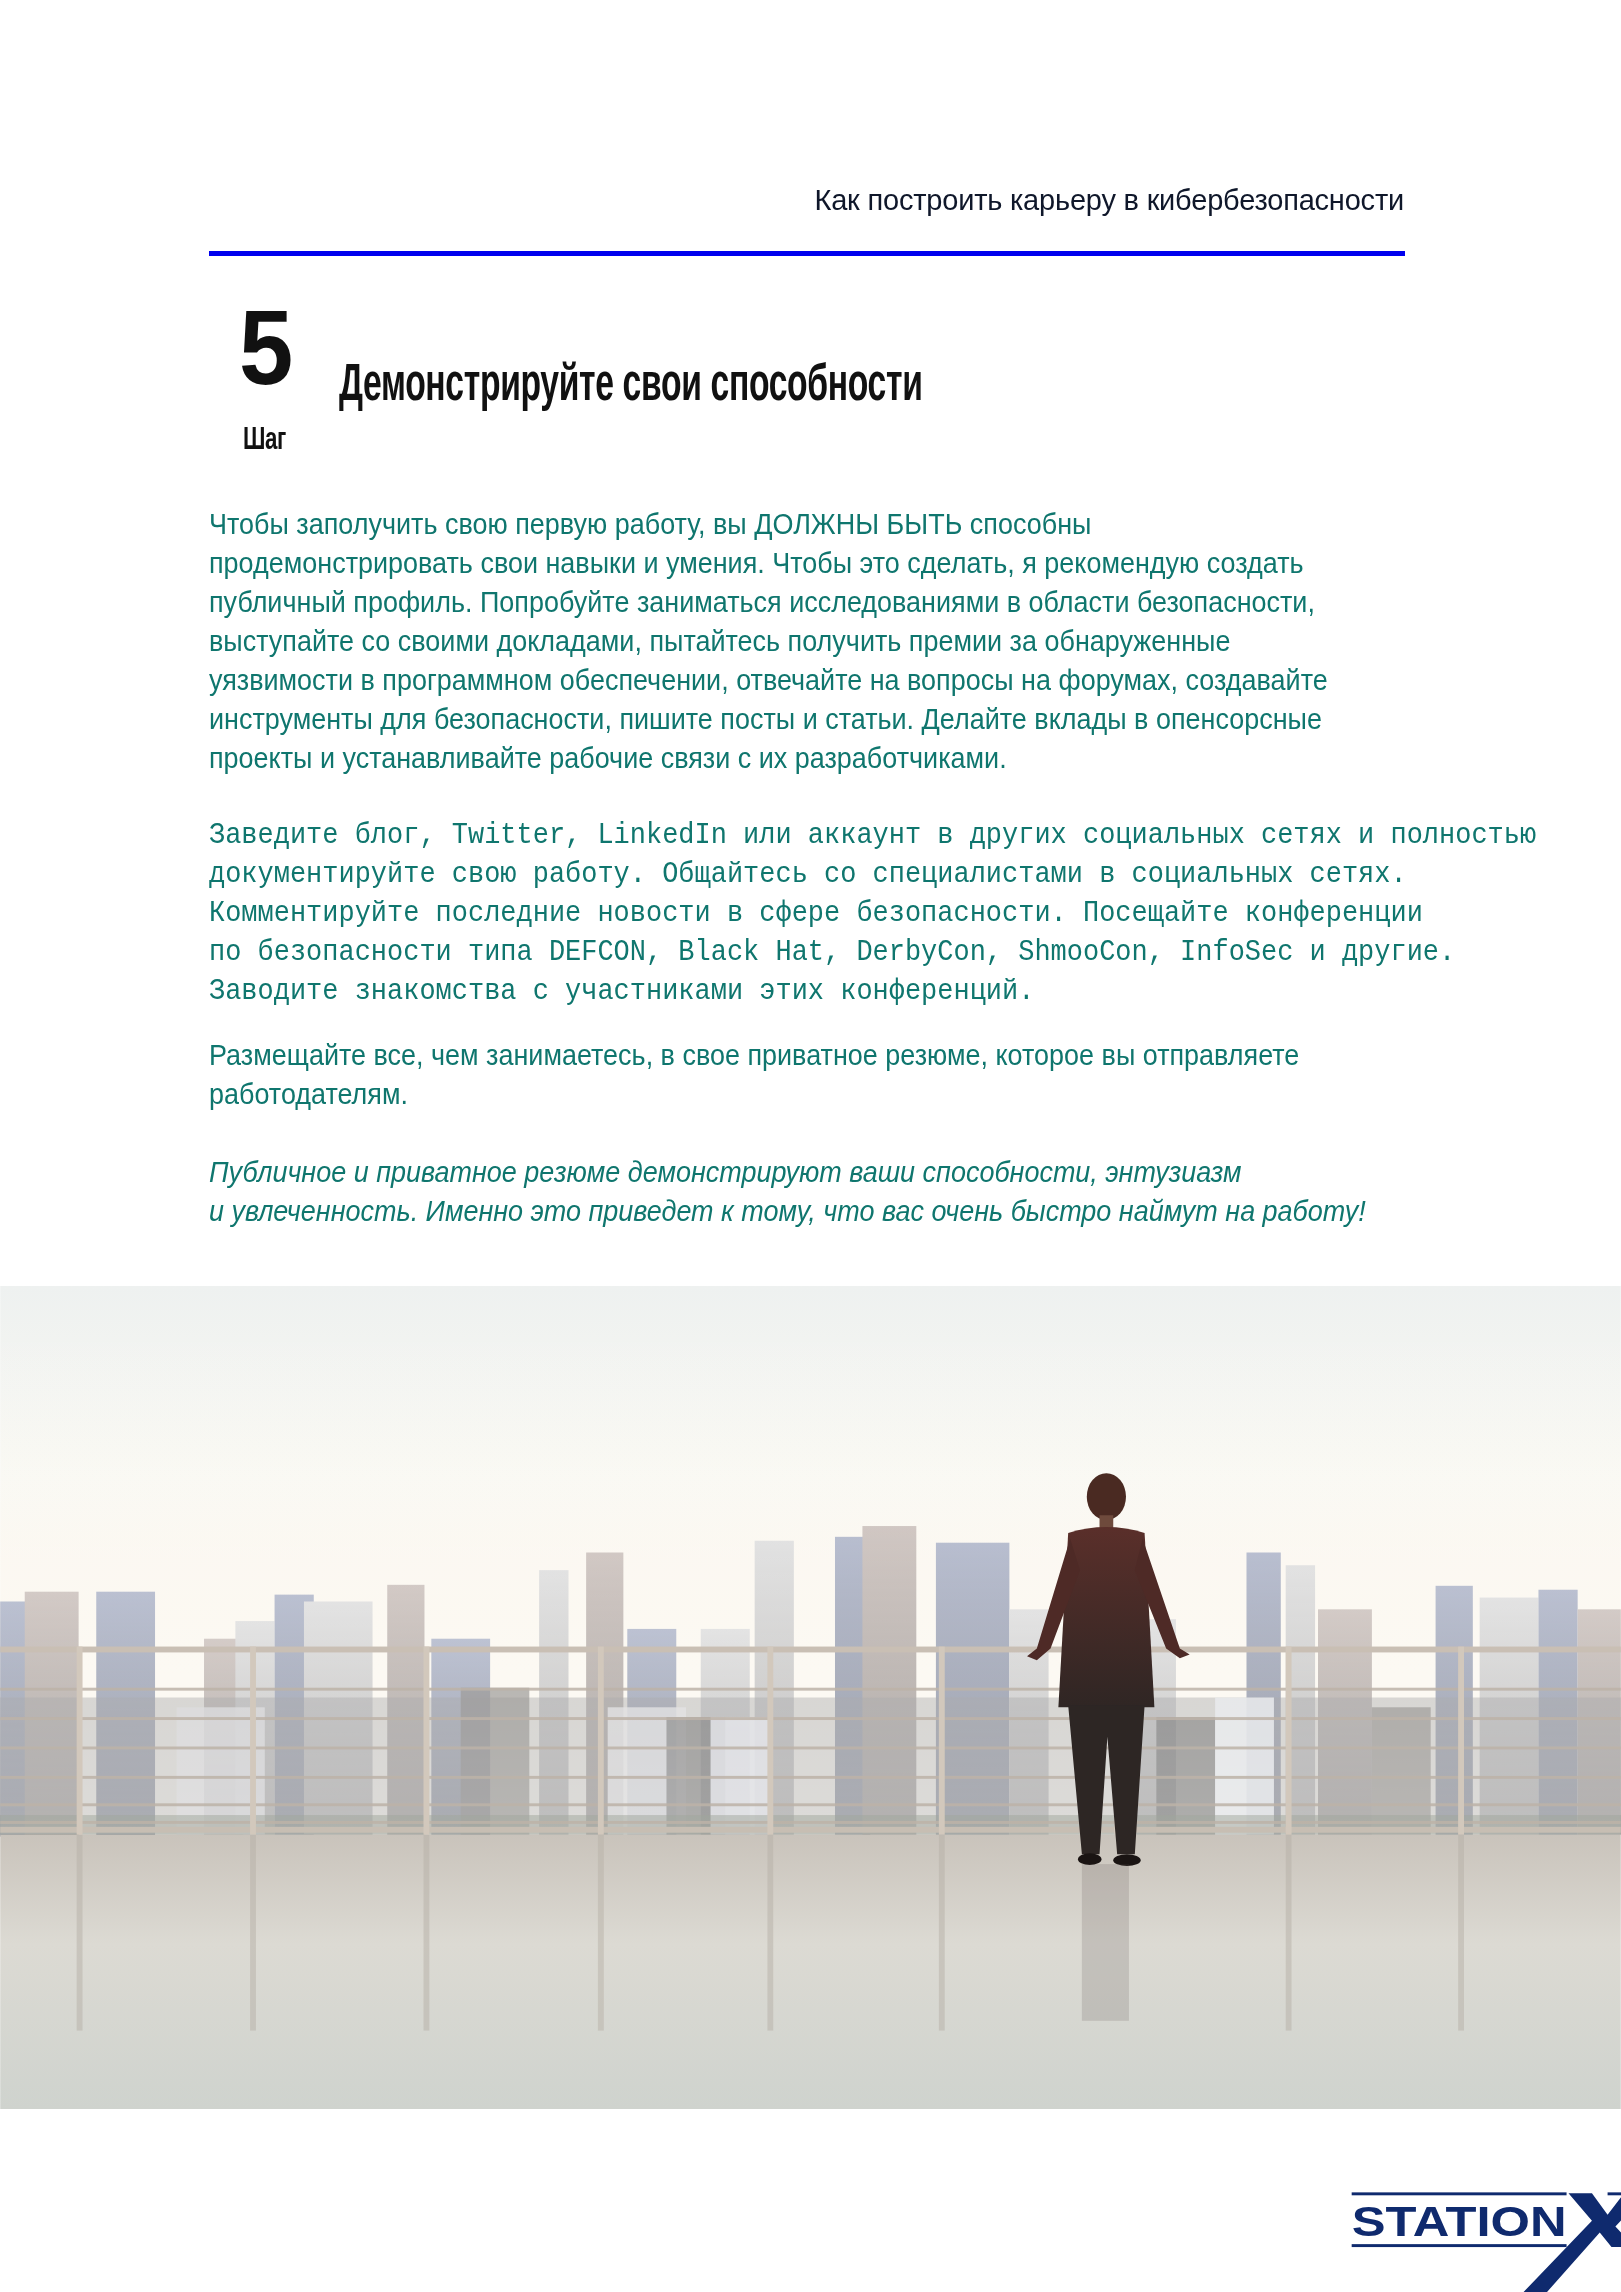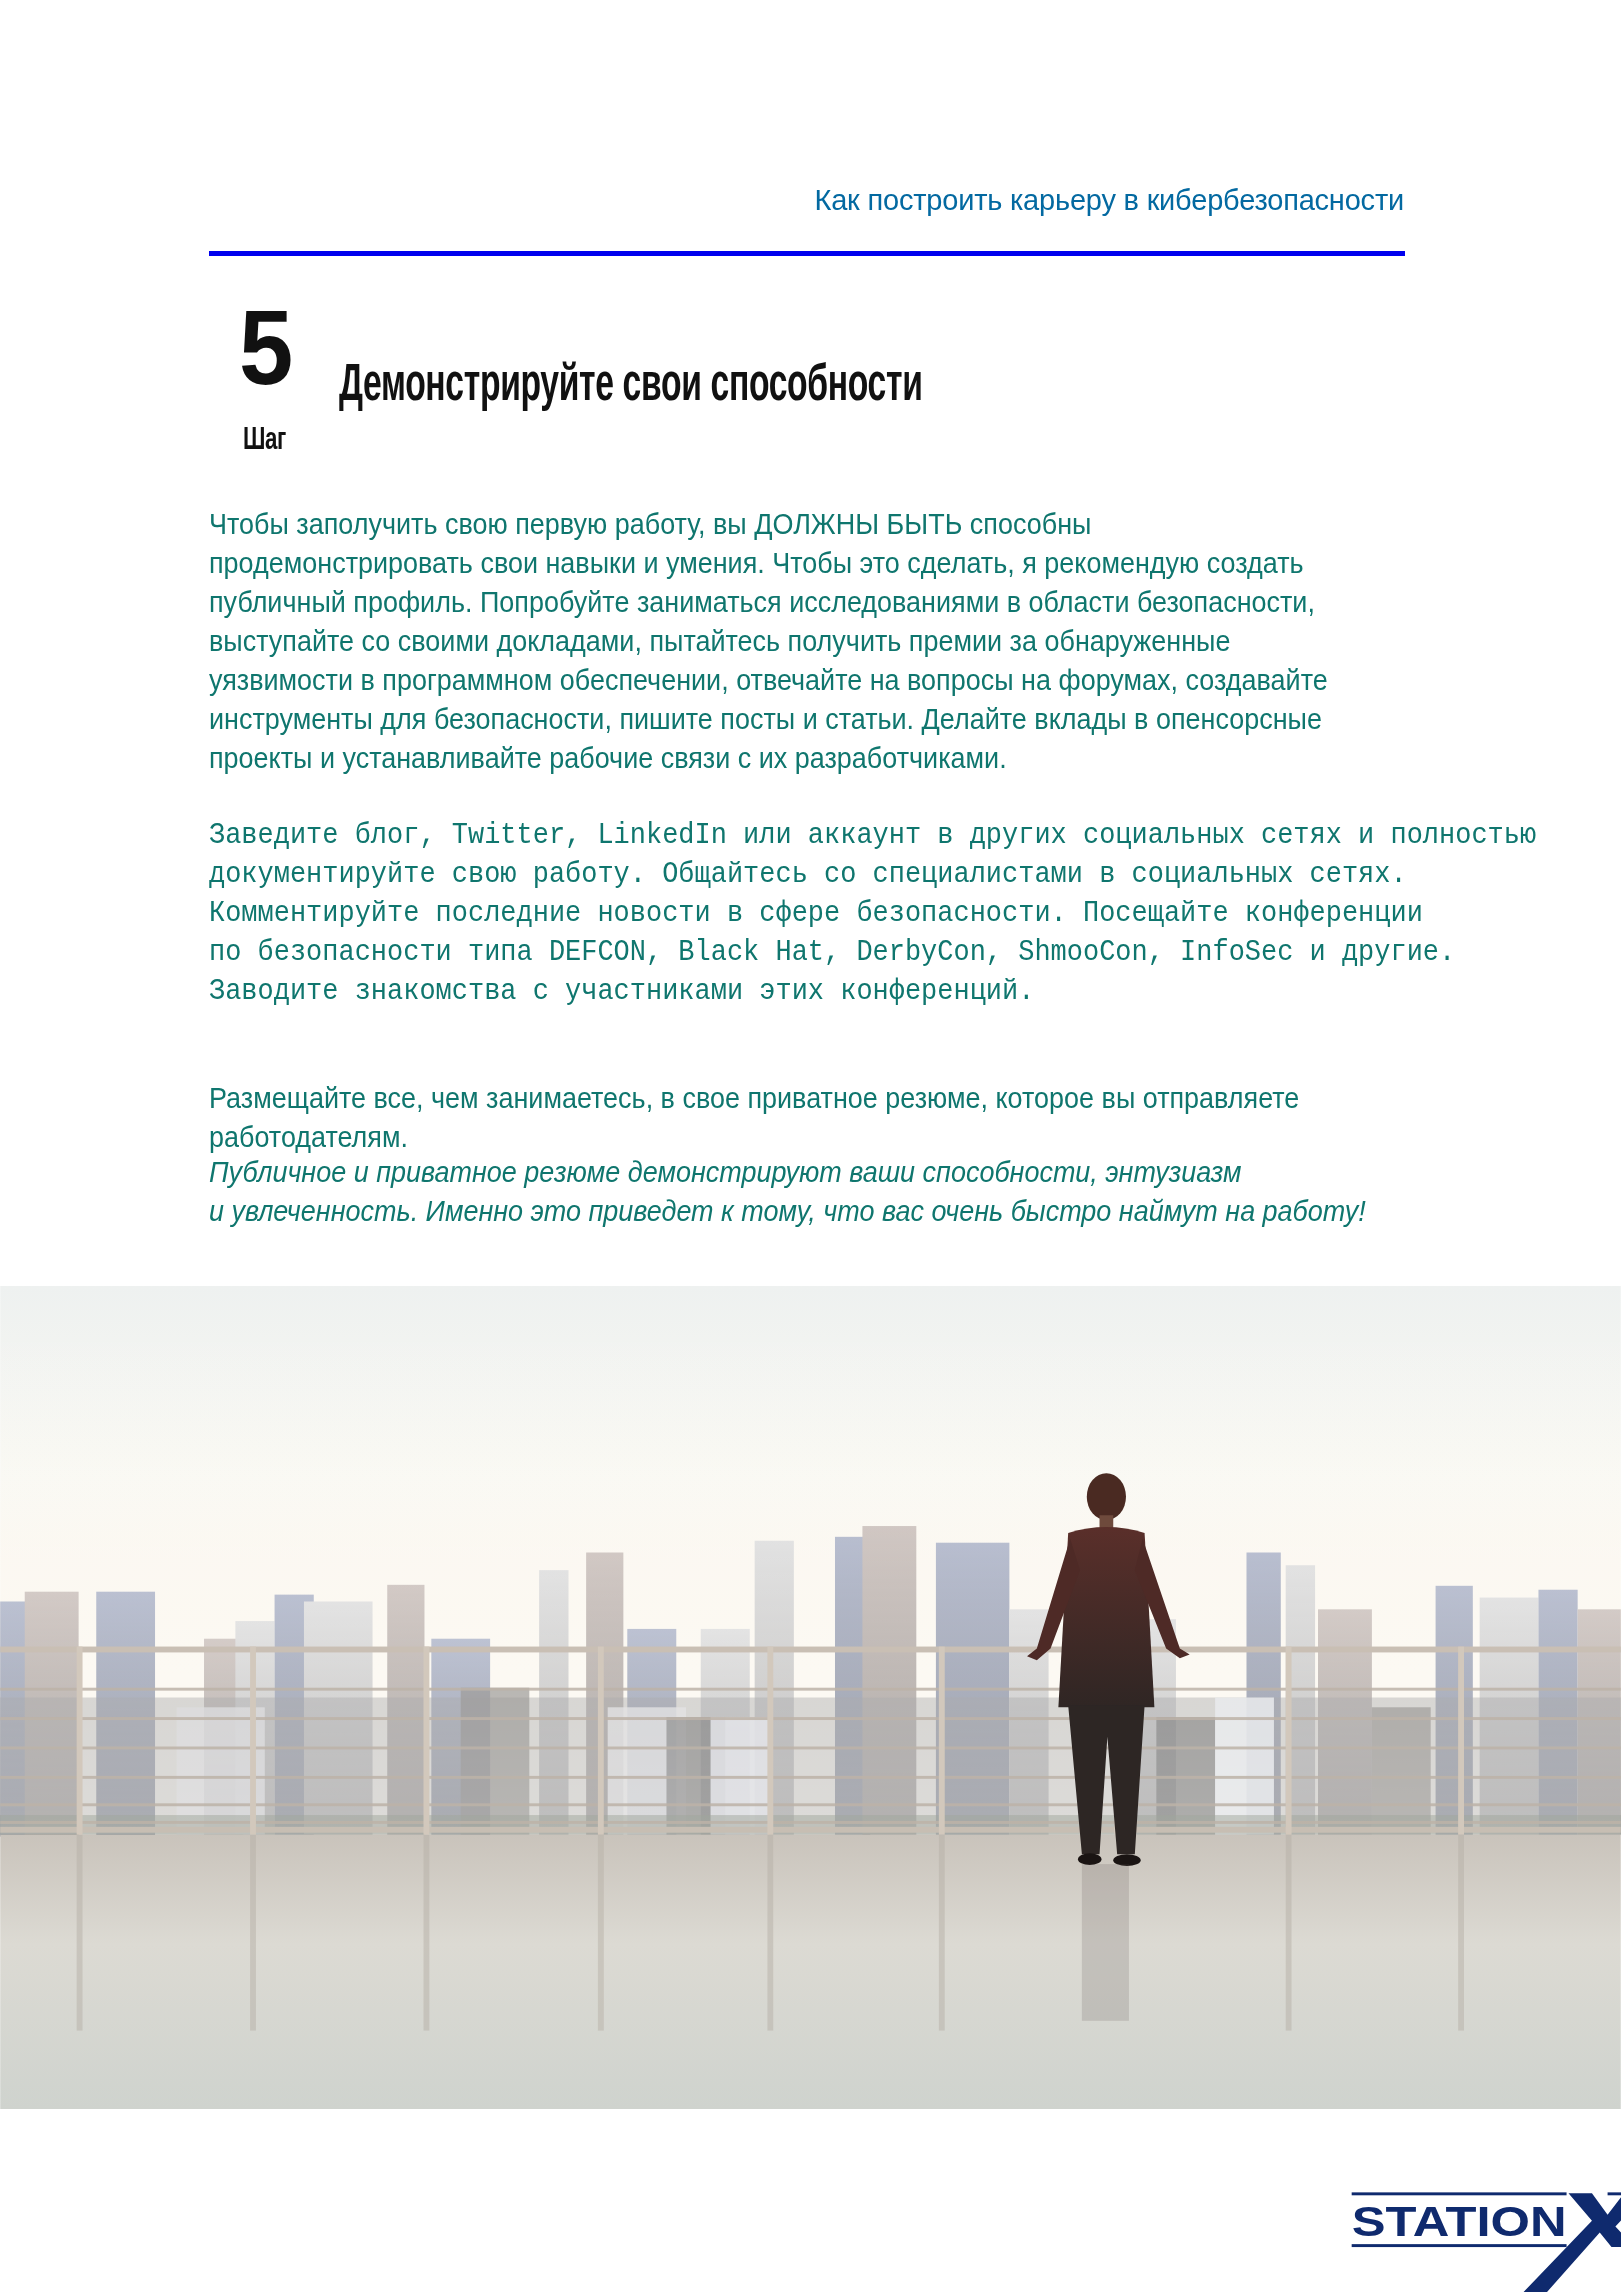--- a/index.html
+++ b/index.html
@@ -1,29 +1,29 @@
 <!DOCTYPE html>
 <html><head>
 <meta charset="utf-8">
 <style>
   html, body { margin: 0; padding: 0; background: #ffffff; }
   body { width: 1621px; height: 2293px; position: relative; overflow: hidden; font-family: "Liberation Sans", sans-serif; color: #1a1a1a; }
 
-  .running-header { position: absolute; right: 217px; top: 184px; font-size: 29px; color: #0369a1; font-family: "Liberation Sans", sans-serif; letter-spacing: -0.2px; white-space: nowrap; }
+  .running-header { position: absolute; right: 217px; top: 184px; font-size: 29px; color: #0f172a; font-family: "Liberation Sans", sans-serif; letter-spacing: -0.2px; white-space: nowrap; }
   .header-rule { position: absolute; left: 209px; top: 251px; width: 1196px; height: 4.9px; background: #0000ee; }
 
   .step-number { position: absolute; left: 239px; top: 294px; font-size: 106px; line-height: 106px; font-weight: 700; color: #111; font-family: "Liberation Sans", sans-serif; transform: scaleX(0.92); transform-origin: left top; }
   .step-word { position: absolute; left: 243px; top: 421px; font-size: 31px; line-height: 35px; font-weight: 700; color: #111; font-family: "Liberation Sans Narrow", "Liberation Sans", sans-serif; transform: scaleX(0.72); transform-origin: left top; letter-spacing: -0.5px; }
   .step-title { position: absolute; left: 339px; top: 353px; font-size: 51px; line-height: 59px; font-weight: 700; color: #111; font-family: "Liberation Sans", sans-serif; transform: scaleX(0.66); transform-origin: left top; white-space: nowrap; letter-spacing: -0.5px; }
 
   .body-text { position: absolute; left: 209px; width: 1372px; font-size: 29px; line-height: 39px; color: #0f766e; font-family: "Liberation Sans", sans-serif; }
   .body-text .line { display: block; white-space: nowrap; transform: scaleX(0.93); transform-origin: left top; }
   #p1 { top: 505px; }
   #p2 { top: 816px; font-family: Liberation Mono, monospace; }
-  #p3 { top: 1036px; margin-top: 43px; }
+  #p3 { top: 1036px; }
   #p4 { top: 1153px; font-style: italic; }
 
   .photo { position: absolute; left: 0; top: 1286px; width: 1621px; height: 823px; overflow: hidden; }
   .photo svg { display: block; }
 
   .logo { position: absolute; left: 1351px; top: 2166px; width: 310px; height: 126px; }
 </style>
 </head>
 <body>
 

